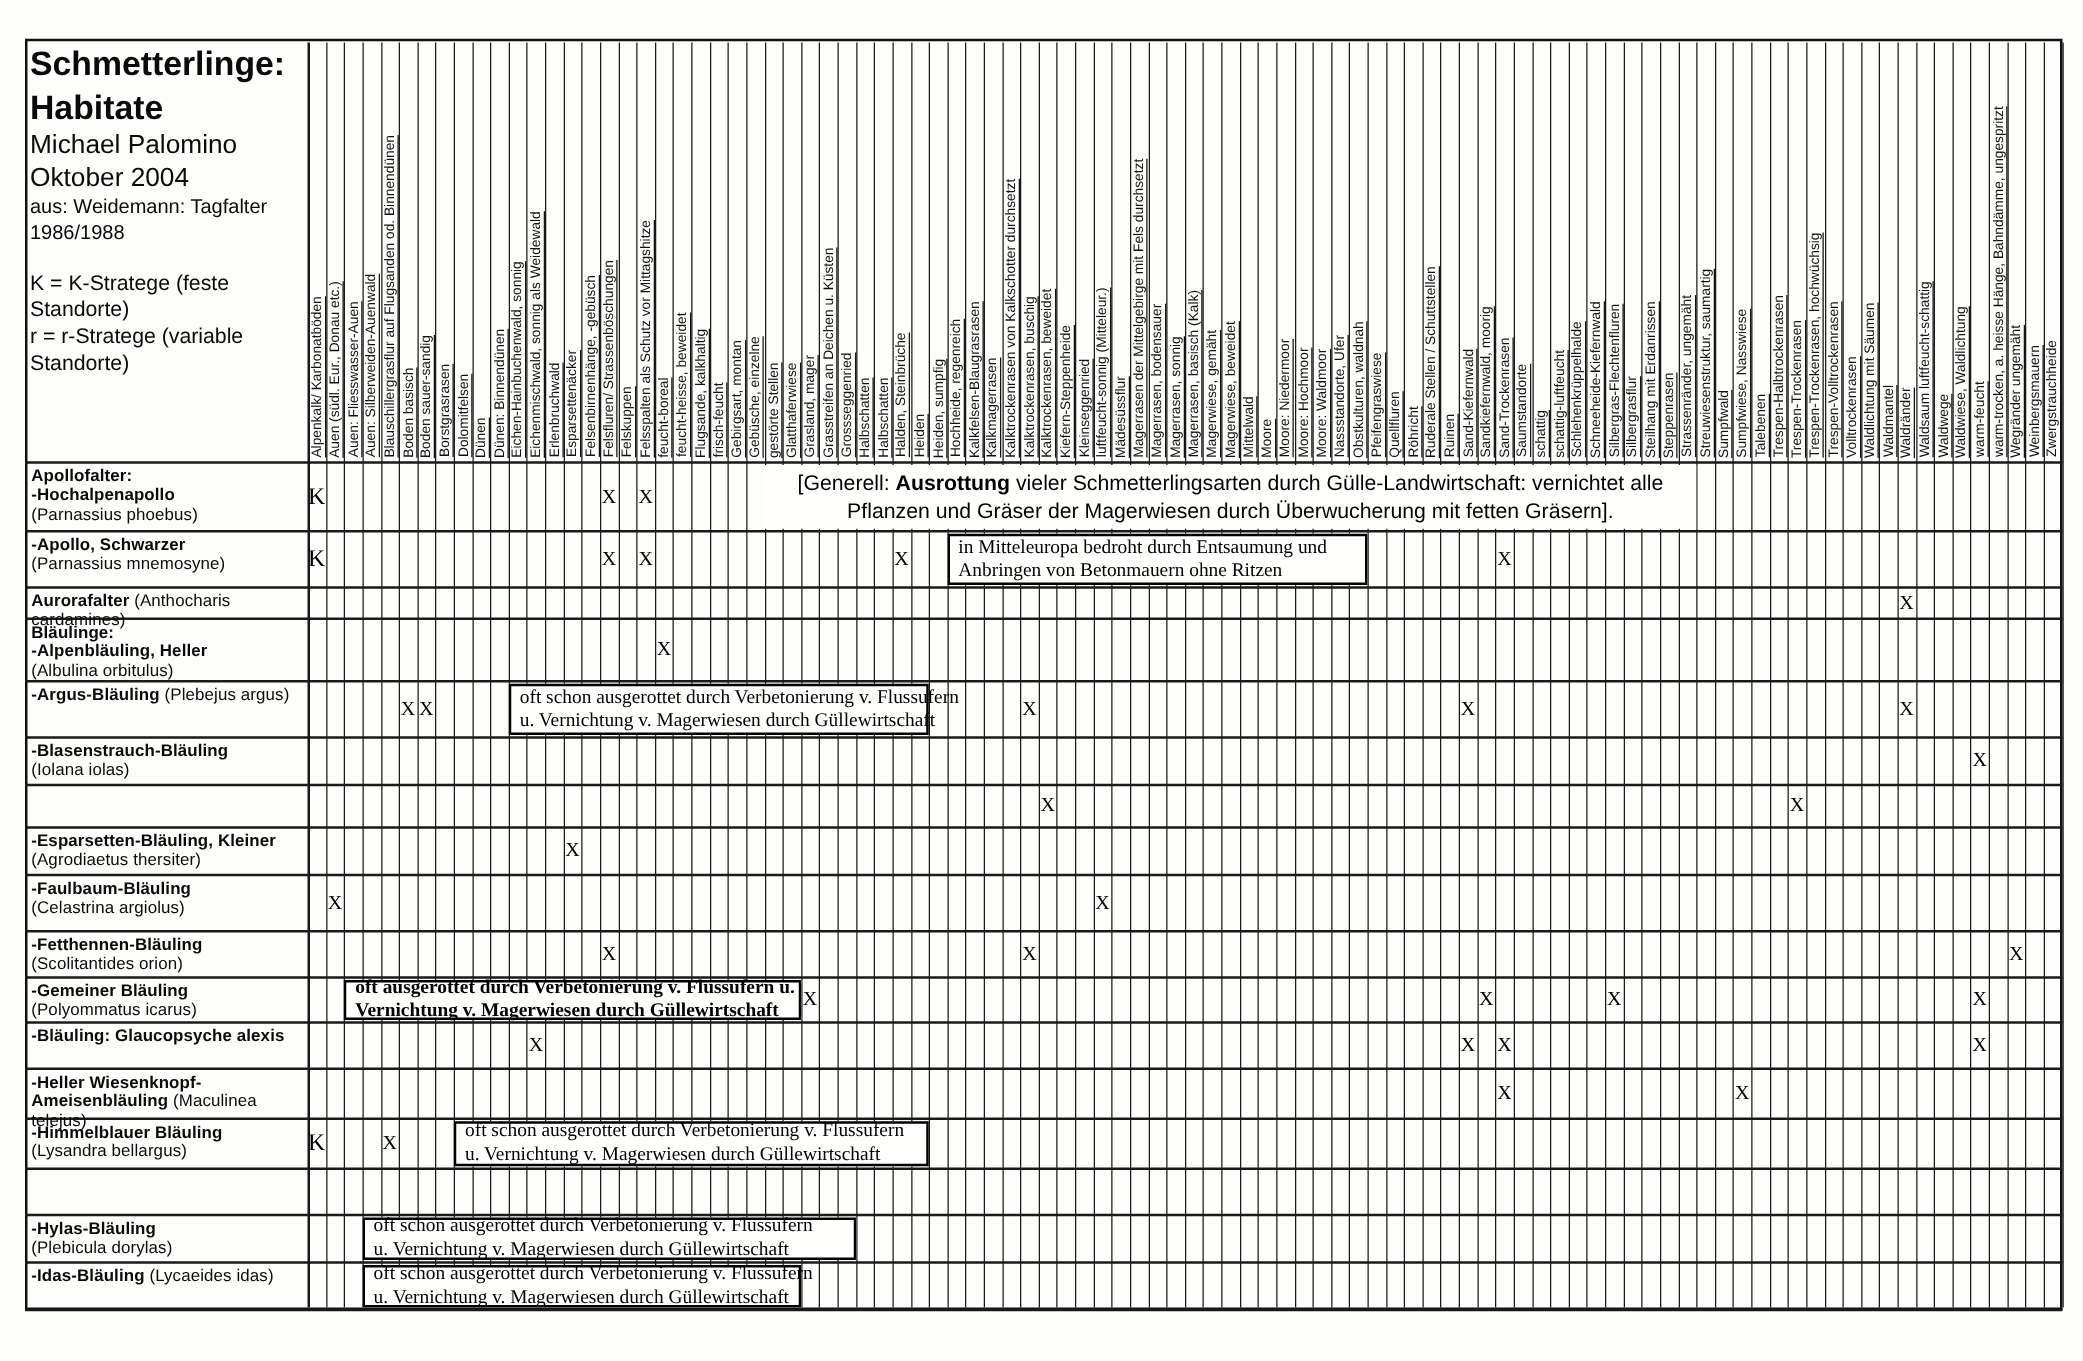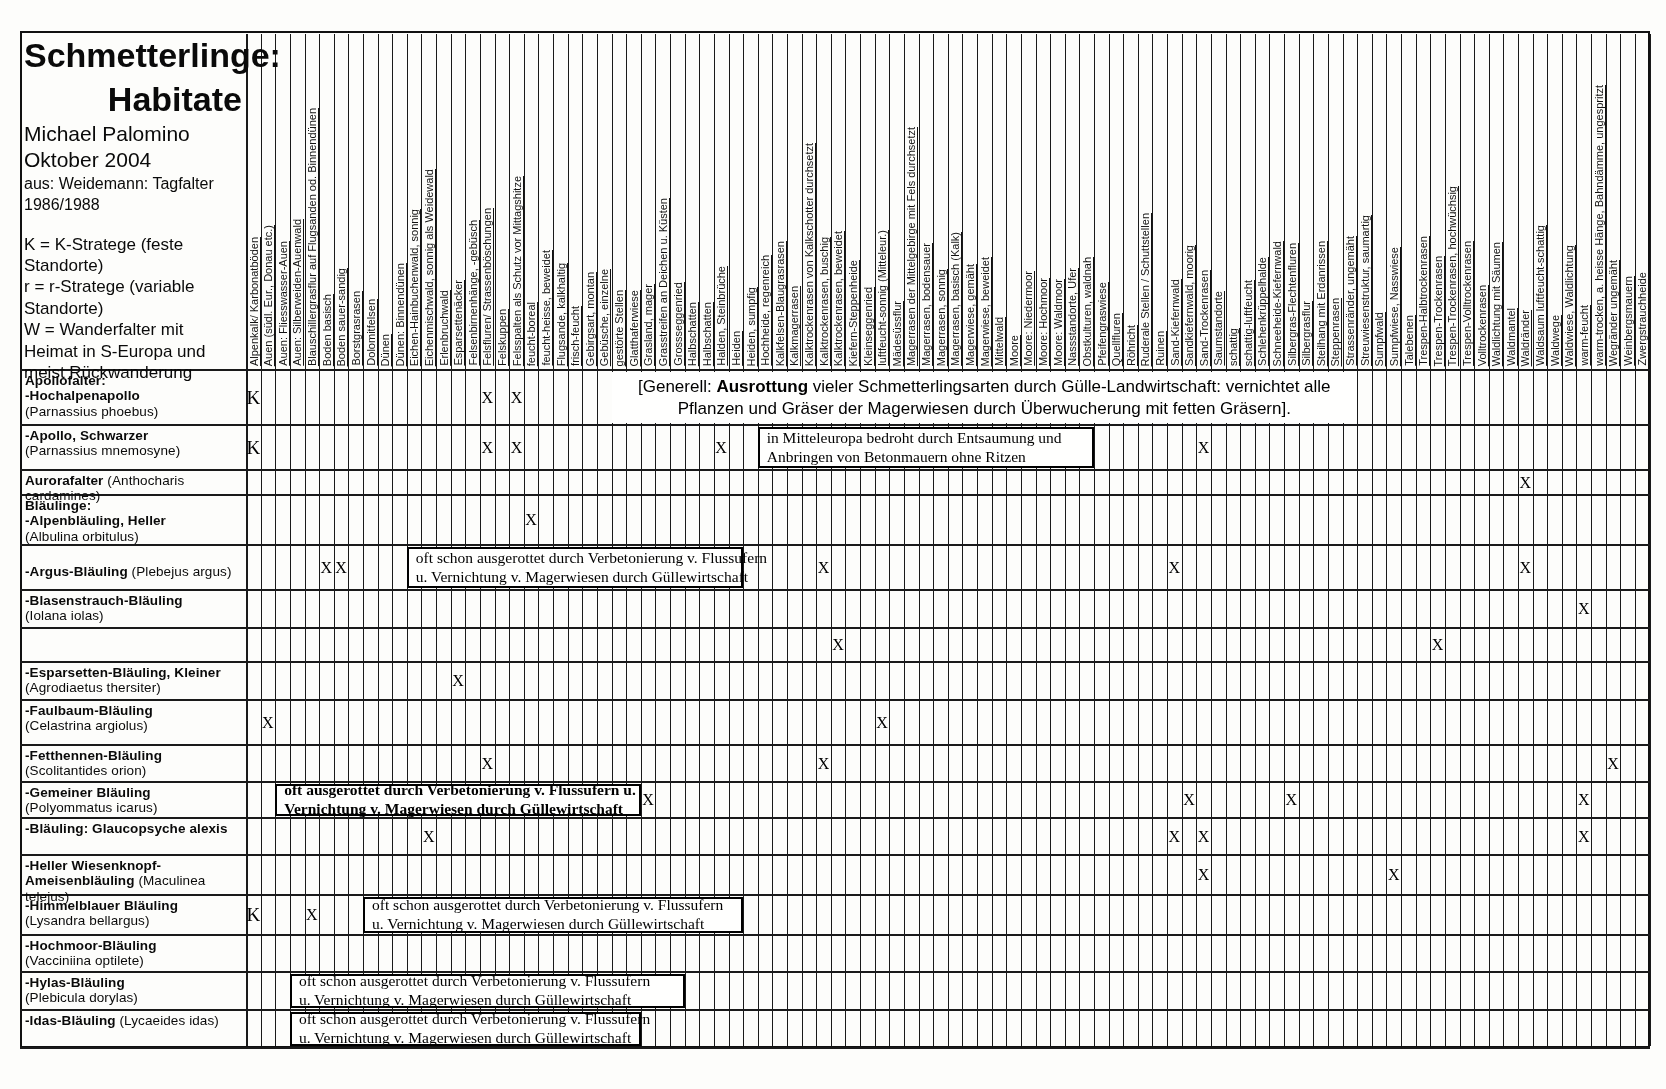--- a/index.html
+++ b/index.html
@@ -17,41 +17,40 @@
   .mark{position:absolute;z-index:5;font-family:"Liberation Serif",serif;color:#000;
         display:flex;align-items:center;justify-content:center;}
   .mark.x{font-size:16px;}
   .mark.k{font-size:19px;font-weight:500;}
   .note{position:absolute;z-index:4;background:#fffffe;font-family:"Liberation Serif",serif;
         font-size:15.5px;line-height:1.22;padding:1px 7px;color:#000;white-space:nowrap;
         display:flex;flex-direction:column;justify-content:center;}
   .note.bordered{border:2px solid #000;}
   .note.sans{font-family:"Liberation Sans",sans-serif;font-size:17px;text-align:center;line-height:1.25;}
   #titleblock{position:absolute;left:24px;top:34px;width:218px;z-index:3;}
-  .t-big{font-size:34px;font-weight:bold;line-height:1.28;text-align:right;}
+  .t-big{font-size:27px;font-weight:bold;line-height:1.28;}
   .t-med{font-size:21px;line-height:1.26;}
   .t-small{font-size:16px;line-height:1.3;}
   .t-gap{height:18px;}
   .t-legend{font-size:17px;line-height:1.26;}
 </style>
 </head>
 <body>
 
 <div id="page">
   <div id="titleblock">
     <div class="t-big">Schmetterlinge:</div>
     <div class="t-big">Habitate</div>
     <div class="t-med">Michael Palomino</div>
     <div class="t-med">Oktober 2004</div>
     <div class="t-small">aus: Weidemann: Tagfalter</div>
     <div class="t-small">1986/1988</div>
     <div class="t-gap"></div>
     <div class="t-legend">K = K-Stratege (feste Standorte)</div>
     <div class="t-legend">r = r-Stratege (variable Standorte)</div>
-    <div class="t-legend">W = Wanderfalter mit Heimat in S-Europa und meist Rückwanderung</div>
   </div>
   <div id="grid"></div>
 <div class="outer" style="left: 20px; top: 31px; width: 1626px; height: 1013px;"></div>
     <div class="vline" style="left: 246px; top: 34px; height: 1012px; width: 2px;"></div>
     <div class="vline" style="left: 260.6px; top: 34px; height: 1012px; width: 1px;"></div>
     <div class="vline" style="left: 275.2px; top: 34px; height: 1012px; width: 1px;"></div>
     <div class="vline" style="left: 289.9px; top: 34px; height: 1012px; width: 1px;"></div>
     <div class="vline" style="left: 304.5px; top: 34px; height: 1012px; width: 1px;"></div>
     <div class="vline" style="left: 319.1px; top: 34px; height: 1012px; width: 1px;"></div>
     <div class="vline" style="left: 333.7px; top: 34px; height: 1012px; width: 1px;"></div>
@@ -467,21 +466,21 @@
     </div>
     <div class="mark x" style="left: 1517.9px; top: 470px; width: 14.62px; height: 25px;">X</div>
     <div class="hline" style="left: 20px; top: 544px; width: 1630px; height: 1.5px;"></div>
     <div class="rlabel" style="left: 22px; top: 496px; width: 218px; height: 47px;">
       <div><b>Bläulinge:</b></div>
       <div><b>-Alpenbläuling, Heller</b></div>
       <div><span>(Albulina orbitulus)</span></div>
     </div>
     <div class="mark x" style="left: 523.8px; top: 495px; width: 14.62px; height: 50px;">X</div>
     <div class="hline" style="left: 20px; top: 589px; width: 1630px; height: 1.5px;"></div>
-    <div class="rlabel" style="left: 22px; top: 546px; width: 218px; height: 42px; margin-top: 16px;">
+    <div class="rlabel" style="left: 22px; top: 546px; width: 218px; height: 42px;">
       <div><b>-Argus-Bläuling</b><span> (Plebejus argus)</span></div>
     </div>
     <div class="note bordered" style="left: 406.8px; top: 547px; width: 318.3px; height: 35px;">
       <div><span>oft schon ausgerottet durch Verbetonierung v. Flussufern</span></div>
       <div><span>u. Vernichtung v. Magerwiesen durch Güllewirtschaft</span></div>
     </div>
     <div class="mark x" style="left: 319.1px; top: 545px; width: 14.62px; height: 45px;">X</div>
     <div class="mark x" style="left: 333.7px; top: 545px; width: 14.62px; height: 45px;">X</div>
     <div class="mark x" style="left: 816.2px; top: 545px; width: 14.62px; height: 45px;">X</div>
     <div class="mark x" style="left: 1167.1px; top: 545px; width: 14.62px; height: 45px;">X</div>
@@ -549,24 +548,20 @@
       <div><b>-Himmelblauer Bläuling</b></div>
       <div><span>(Lysandra bellargus)</span></div>
     </div>
     <div class="note bordered" style="left: 363px; top: 897px; width: 362.1px; height: 30px;">
       <div><span>oft schon ausgerottet durch Verbetonierung v. Flussufern</span></div>
       <div><span>u. Vernichtung v. Magerwiesen durch Güllewirtschaft</span></div>
     </div>
     <div class="mark k" style="left: 246px; top: 895px; width: 14.62px; height: 40px;">K</div>
     <div class="mark x" style="left: 304.5px; top: 895px; width: 14.62px; height: 40px;">X</div>
     <div class="hline" style="left: 20px; top: 971px; width: 1630px; height: 1.5px;"></div>
-    <div class="rlabel" style="left: 22px; top: 936px; width: 218px; height: 34px;">
-      <div><b>-Hochmoor-Bläuling</b></div>
-      <div><span>(Vacciniina optilete)</span></div>
-    </div>
     <div class="hline" style="left: 20px; top: 1009px; width: 1630px; height: 1.5px;"></div>
     <div class="rlabel" style="left: 22px; top: 973px; width: 218px; height: 35px;">
       <div><b>-Hylas-Bläuling</b></div>
       <div><span>(Plebicula dorylas)</span></div>
     </div>
     <div class="note bordered" style="left: 289.9px; top: 974px; width: 376.7px; height: 28px;">
       <div><span>oft schon ausgerottet durch Verbetonierung v. Flussufern</span></div>
       <div><span>u. Vernichtung v. Magerwiesen durch Güllewirtschaft</span></div>
     </div>
     <div class="hline" style="left: 20px; top: 1047px; width: 1630px; height: 2px;"></div>

